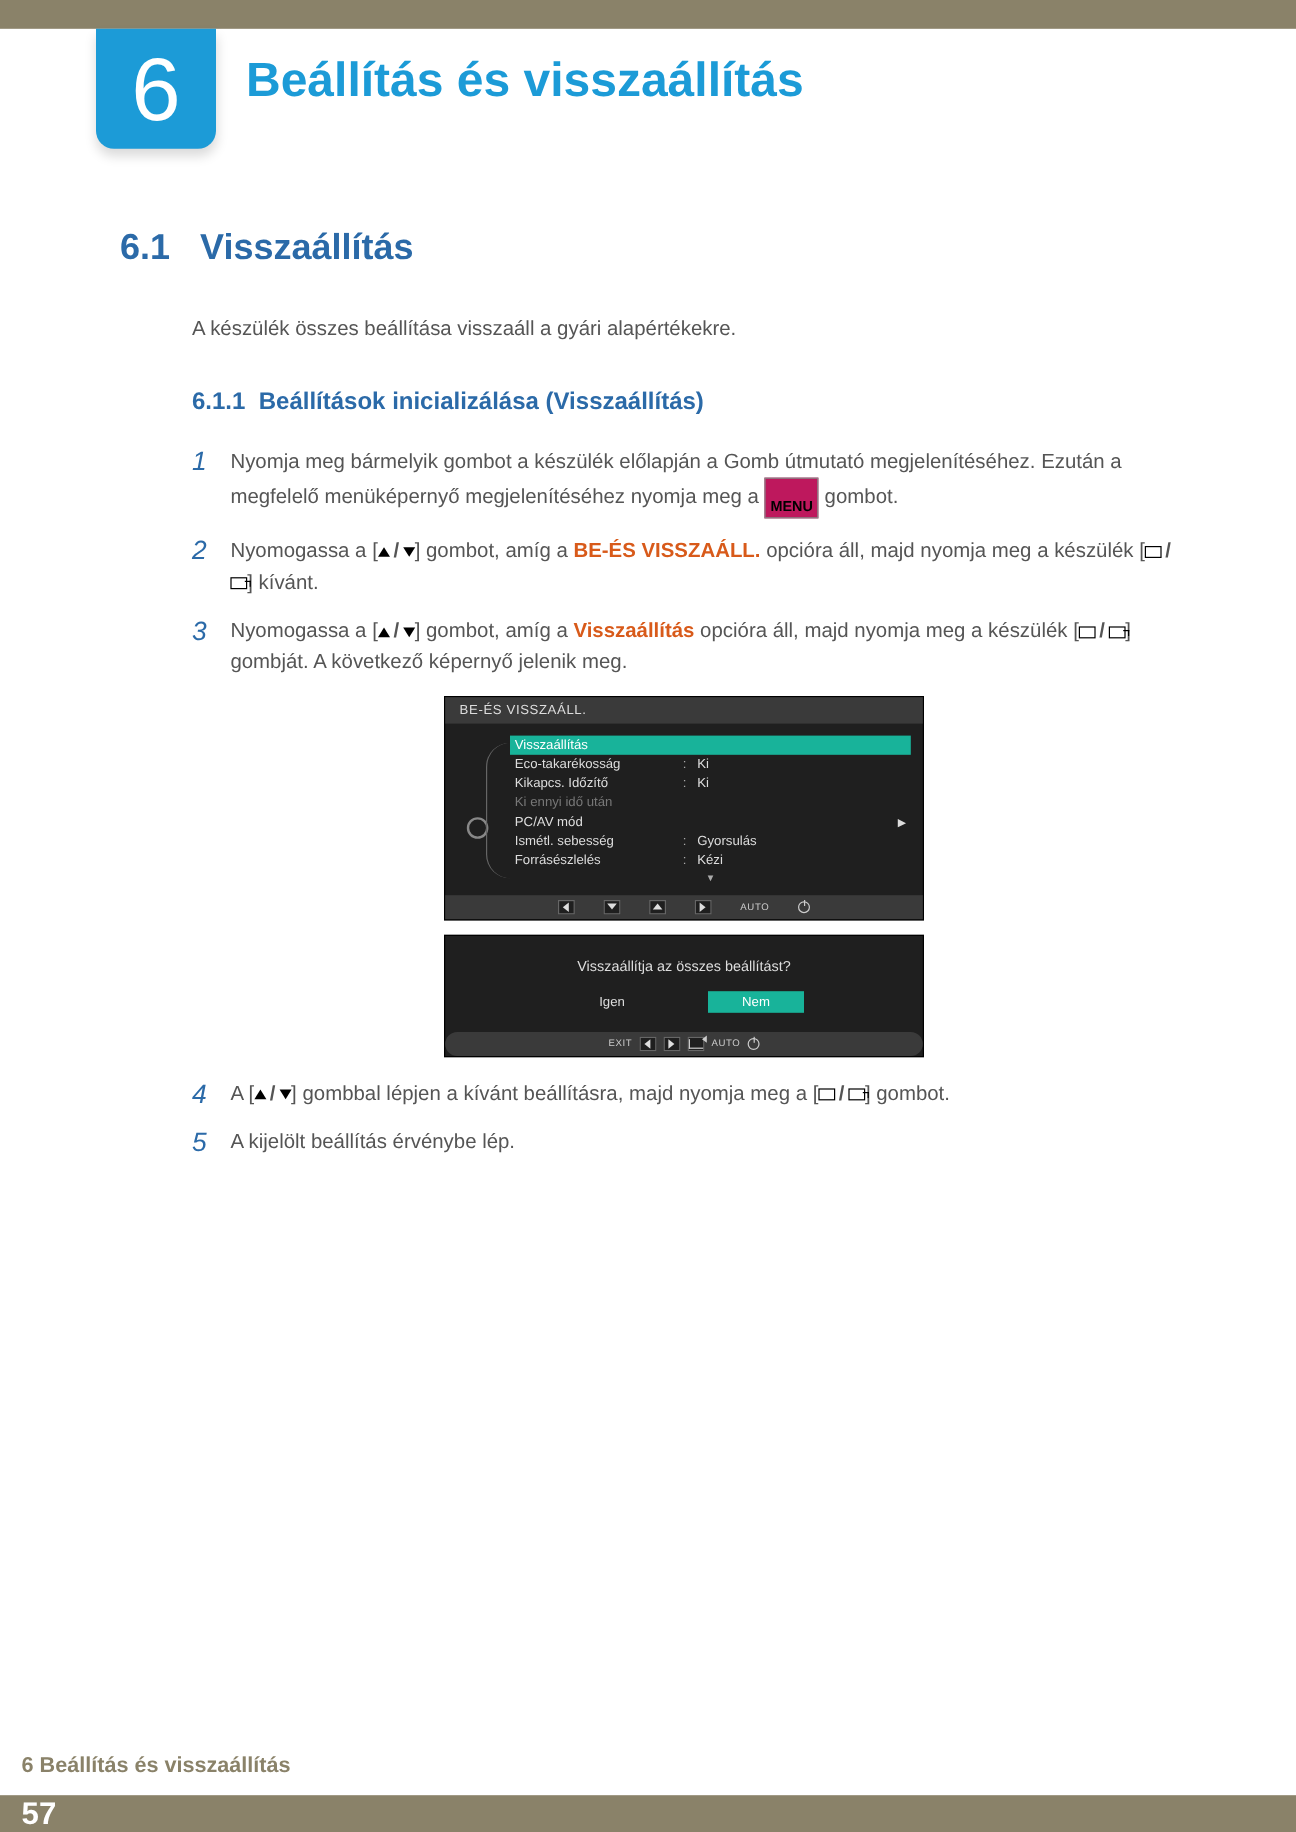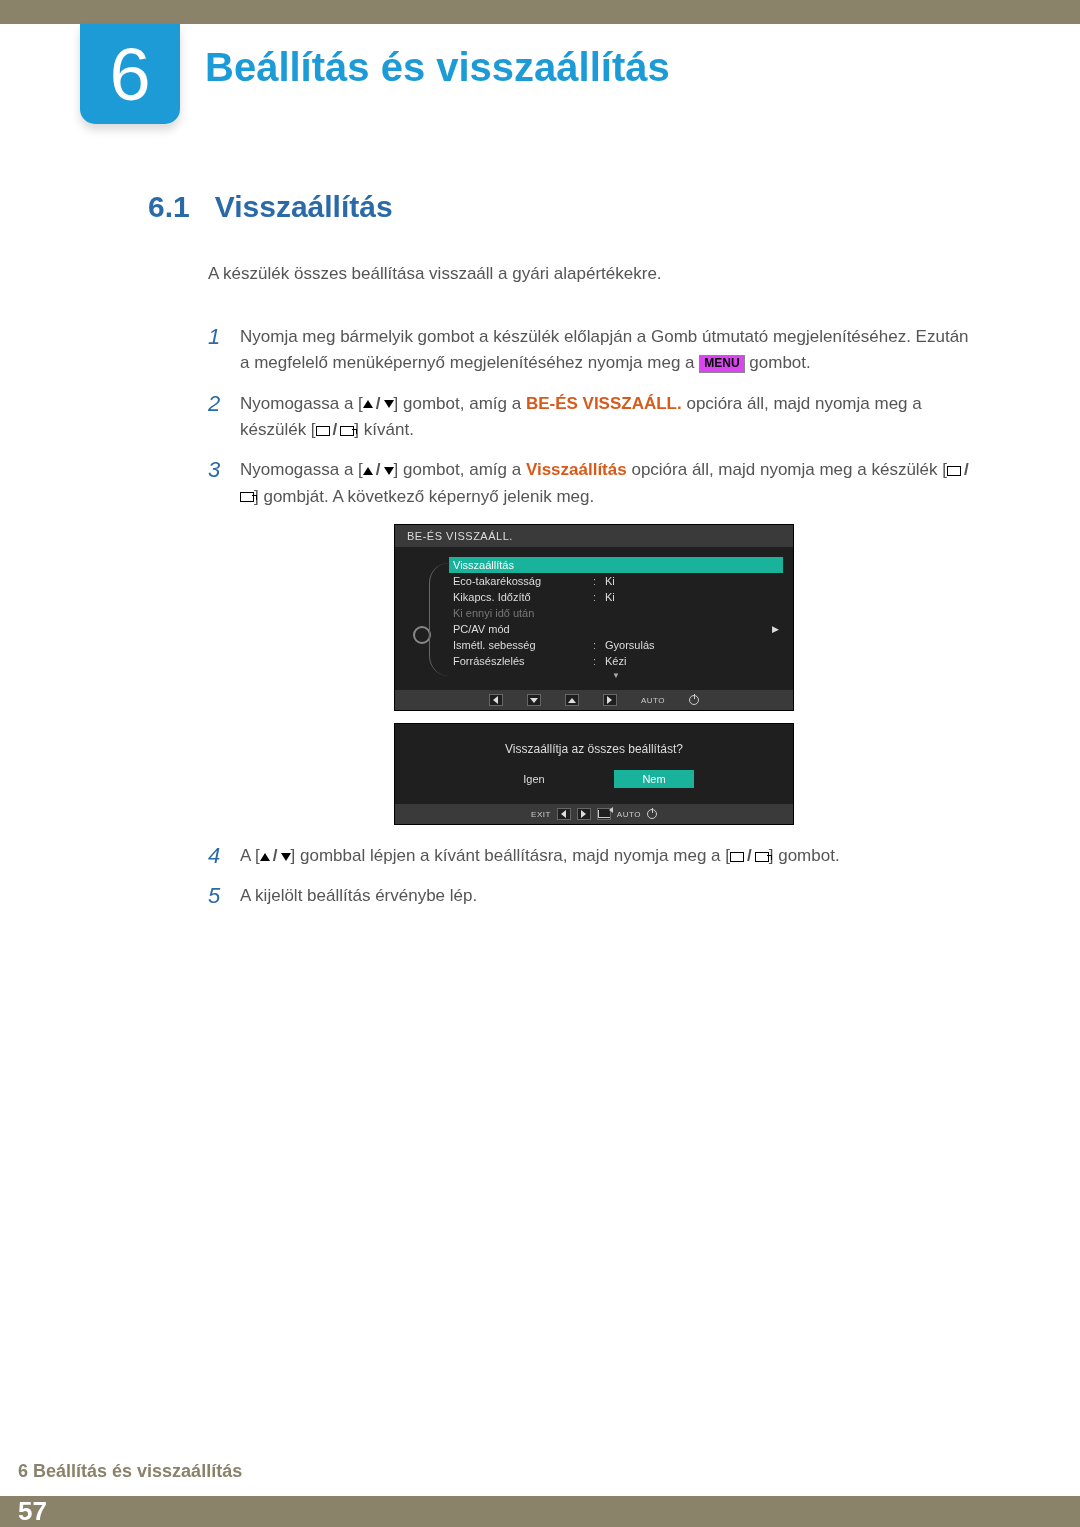--- a/index.html
+++ b/index.html
@@ -41,21 +41,20 @@
     left: 205px;
     font-size: 40px;
     font-weight: 700;
     color: #1c9bd7;
   }
   .content {
     position: absolute;
     top: 190px;
     left: 100px;
     right: 100px;
-    margin-left: 48px;
   }
   .section-row {
     display: flex;
     align-items: baseline;
     margin-bottom: 40px;
   }
   .section-num {
     color: #2b6aa8;
     font-size: 30px;
     font-weight: 700;
@@ -93,26 +92,26 @@
     color: #2b6aa8;
     width: 32px;
     flex: 0 0 32px;
     line-height: 1.2;
   }
   .step-text { flex: 1; }
   .hl { color: #d85a1a; font-weight: 700; }
   .kbox {
     display: inline-block;
     border: 1px solid #888;
-    padding: 0 4px 1px 4px;
+    padding: 16px 4px 1px 4px;
     font-size: 12px;
     font-weight: 700;
     vertical-align: middle;
     line-height: 15px;
-    background: #d946ef;
+    background: #be185d;
     color: #000;
   }
   .tri-up, .tri-down {
     display: inline-block;
     width: 0; height: 0;
     border-left: 5px solid transparent;
     border-right: 5px solid transparent;
     vertical-align: middle;
   }
   .tri-up { border-bottom: 8px solid #000; }
@@ -234,21 +233,21 @@
   .confirm-q { text-align: center; padding: 18px 0 14px 0; }
   .confirm-btns {
     display: flex; justify-content: center; gap: 40px;
     padding-bottom: 16px;
   }
   .cf-btn {
     width: 80px; text-align: center; padding: 3px 0;
     font-size: 11px;
   }
   .cf-btn.sel { background: #18b39a; color:#fff;}
-  .confirm .osd-nav { gap: 6px; }
+  .confirm .osd-nav { gap: 6px; border-radius: 10px; }
   .confirm .exit { font-size:8px; letter-spacing:0.5px;}
 
   .osd-nav .enter {
     width: 12px; height: 8px;
     border-left: 1.2px solid #ccc;
     border-bottom: 1.2px solid #ccc;
     position: relative;
   }
   .osd-nav .enter::after{
     content:"";position:absolute;right:-3px;top:-3px;
@@ -289,20 +288,24 @@
 <div class="chapter-title">Beállítás és visszaállítás</div>
 
 <div class="content">
   <div class="section-row">
     <span class="section-num">6.1</span>
     <span class="section-title">Visszaállítás</span>
   </div>
 
   <div class="intro">A készülék összes beállítása visszaáll a gyári alapértékekre.</div>
 
+  <div class="subsection">
+    <span>6.1.1</span>
+    &nbsp;<span>Beállítások inicializálása (Visszaállítás)</span>
+  </div>
 
   <div class="steps">
 
     <div class="step">
       <div class="step-num">1</div>
       <div class="step-text">
         <span>Nyomja meg bármelyik gombot a készülék előlapján a Gomb útmutató megjelenítéséhez. Ezután a megfelelő menüképernyő megjelenítéséhez nyomja meg a </span>
         <span class="kbox">MENU</span>
         <span> gombot.</span>
       </div>

